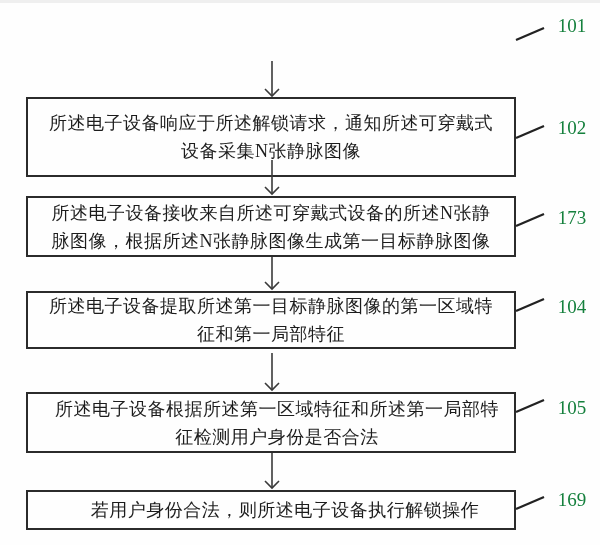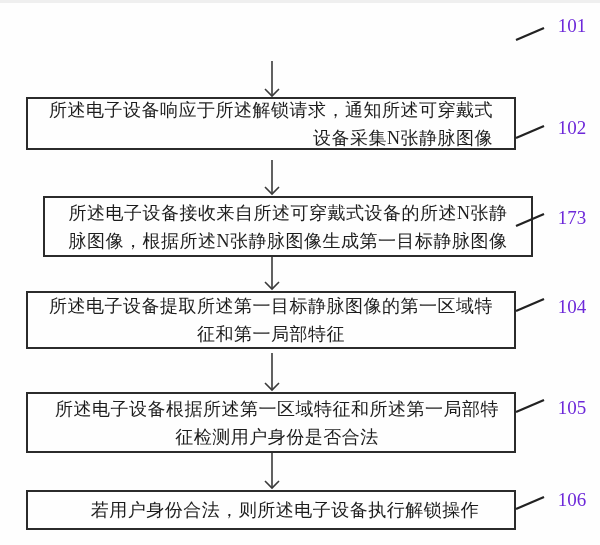--- a/index.html
+++ b/index.html
@@ -32,31 +32,31 @@
     display: flex;
     align-items: center;
     justify-content: center;
     text-align: center;
     font-size: 18px;
     line-height: 28px;
     white-space: pre-line;
     letter-spacing: 0.5px;
   }
   .s1 { top: 24px;  height: 37px; }
-  .s2 { top: 97px;  height: 53px; text-align: right; }
-  .s3 { top: 196px; height: 61px; margin-left: 17px; }
+  .s2 { top: 97px;  height: 80px; }
+  .s3 { top: 196px; height: 61px; }
   .s4 { top: 291px; height: 58px; }
   .s5 { top: 392px; height: 61px; padding-left: 12px; }
   .s6 { top: 490px; height: 40px; padding-left: 28px; }
   .ref-label {
     position: absolute;
     width: 46px;
     text-align: center;
     font-size: 19px;
-    color: #6d28d9;
+    color: #15803d;
   }
   .r1 { left: 549px; top: 15px;  }
   .r2 { left: 549px; top: 117px; }
   .r3 { left: 549px; top: 207px; }
   .r4 { left: 549px; top: 296px; }
   .r5 { left: 549px; top: 397px; }
   .r6 { left: 549px; top: 489px; }
   svg.overlay {
     position: absolute;
     top: 0; left: 0;
@@ -93,21 +93,21 @@
   </div>
   <div class="flow-box s6">
     <span>若用户身份合法，则所述电子设备执行解锁操作</span>
   </div>
 
   <div class="ref-label r1">101</div>
   <div class="ref-label r2">102</div>
   <div class="ref-label r3">173</div>
   <div class="ref-label r4">104</div>
   <div class="ref-label r5">105</div>
-  <div class="ref-label r6">106</div>
+  <div class="ref-label r6">169</div>
 
   <svg class="overlay" viewBox="0 0 600 545" xmlns="http://www.w3.org/2000/svg">
 
     <line class="ln" x1="272" y1="61" x2="272" y2="95"></line>
     <polyline class="head" points="265,89 272,96 279,89"></polyline>
 
     <line class="ln" x1="272" y1="160" x2="272" y2="193"></line>
     <polyline class="head" points="265,187 272,194 279,187"></polyline>
 
     <line class="ln" x1="272" y1="257" x2="272" y2="288"></line>

